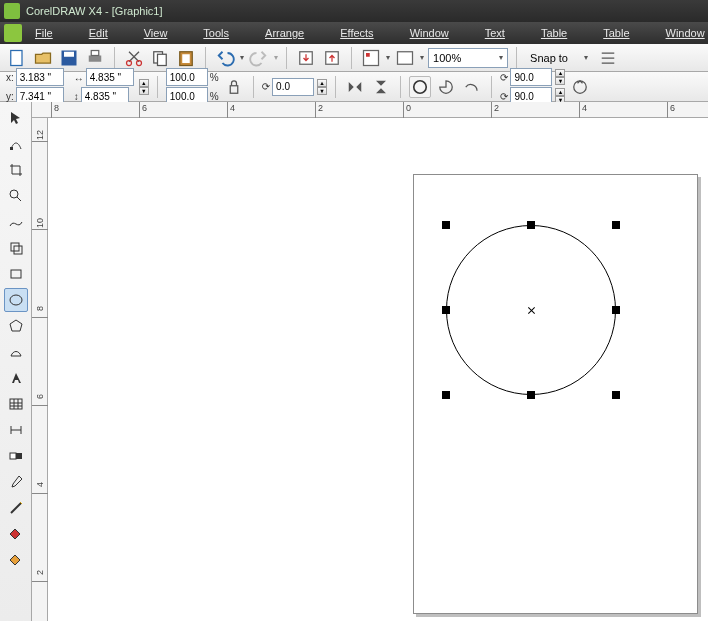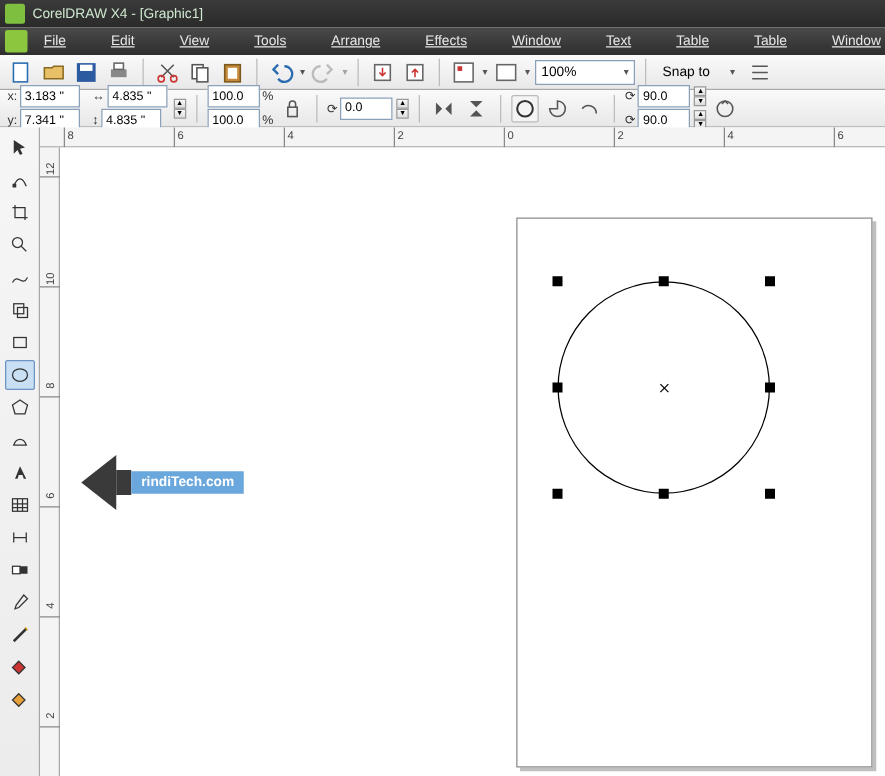--- a/index.html
+++ b/index.html
@@ -455,18 +455,13 @@
           <div class="handle" style="left: 28px; top: 131px;"></div>
           <div class="handle" style="left: 198px; top: 131px;"></div>
           <div class="handle" style="left: 28px; top: 216px;"></div>
           <div class="handle" style="left: 113px; top: 216px;"></div>
           <div class="handle" style="left: 198px; top: 216px;"></div>
         </div>
       <div class="center-x"></div>
     </div>
   </div>
 
-  <div class="arrow-overlay">
-    <div class="ar"></div>
-    <div class="bar"></div>
-    <div class="txt">rindiTech.com</div>
-  </div>
 </div>
 
 </body></html>

